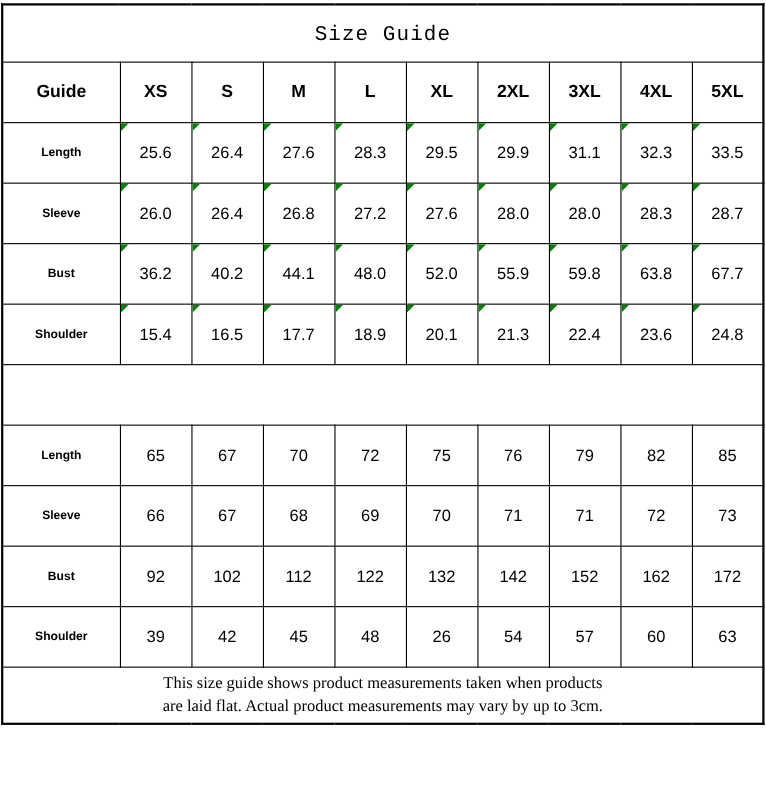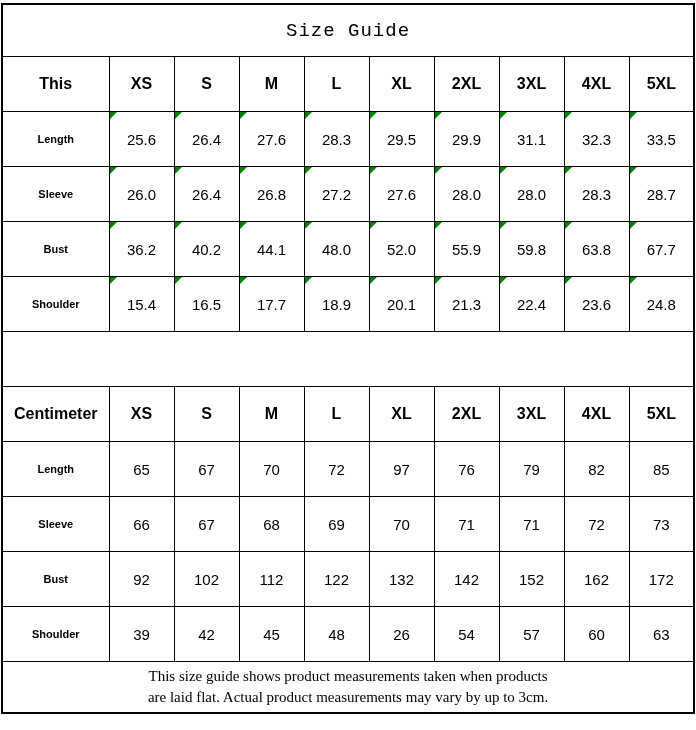--- a/index.html
+++ b/index.html
@@ -86,21 +86,21 @@
       <col style="width:65px">
       <col style="width:65px">
   </colgroup>
   <tbody>
     <tr class="title-row">
       <td colspan="10">Size Guide</td>
     </tr>
   </tbody>
   <tbody id="inch-body">
       <tr class="header-row">
-        <td>This</td>
+        <td>Guide</td>
         <td>XS</td>
         <td>S</td>
         <td>M</td>
         <td>L</td>
         <td>XL</td>
         <td>2XL</td>
         <td>3XL</td>
         <td>4XL</td>
         <td>5XL</td>
       </tr>
@@ -152,39 +152,27 @@
         <td class="value-cell"><span class="corner-marker" style="border-top-color: rgb(0, 128, 0);"></span>23.6</td>
         <td class="value-cell"><span class="corner-marker" style="border-top-color: rgb(0, 128, 0);"></span>24.8</td>
       </tr>
     </tbody>
   <tbody>
     <tr class="gap-row">
       <td colspan="10"></td>
     </tr>
   </tbody>
   <tbody id="cm-body">
-      <tr class="header-row">
-        <td>Centimeter</td>
-        <td>XS</td>
-        <td>S</td>
-        <td>M</td>
-        <td>L</td>
-        <td>XL</td>
-        <td>2XL</td>
-        <td>3XL</td>
-        <td>4XL</td>
-        <td>5XL</td>
-      </tr>
       <tr class="data-row">
         <td class="label-cell">Length</td>
         <td class="value-cell">65</td>
         <td class="value-cell">67</td>
         <td class="value-cell">70</td>
         <td class="value-cell">72</td>
-        <td class="value-cell">97</td>
+        <td class="value-cell">75</td>
         <td class="value-cell">76</td>
         <td class="value-cell">79</td>
         <td class="value-cell">82</td>
         <td class="value-cell">85</td>
       </tr>
       <tr class="data-row">
         <td class="label-cell">Sleeve</td>
         <td class="value-cell">66</td>
         <td class="value-cell">67</td>
         <td class="value-cell">68</td>

